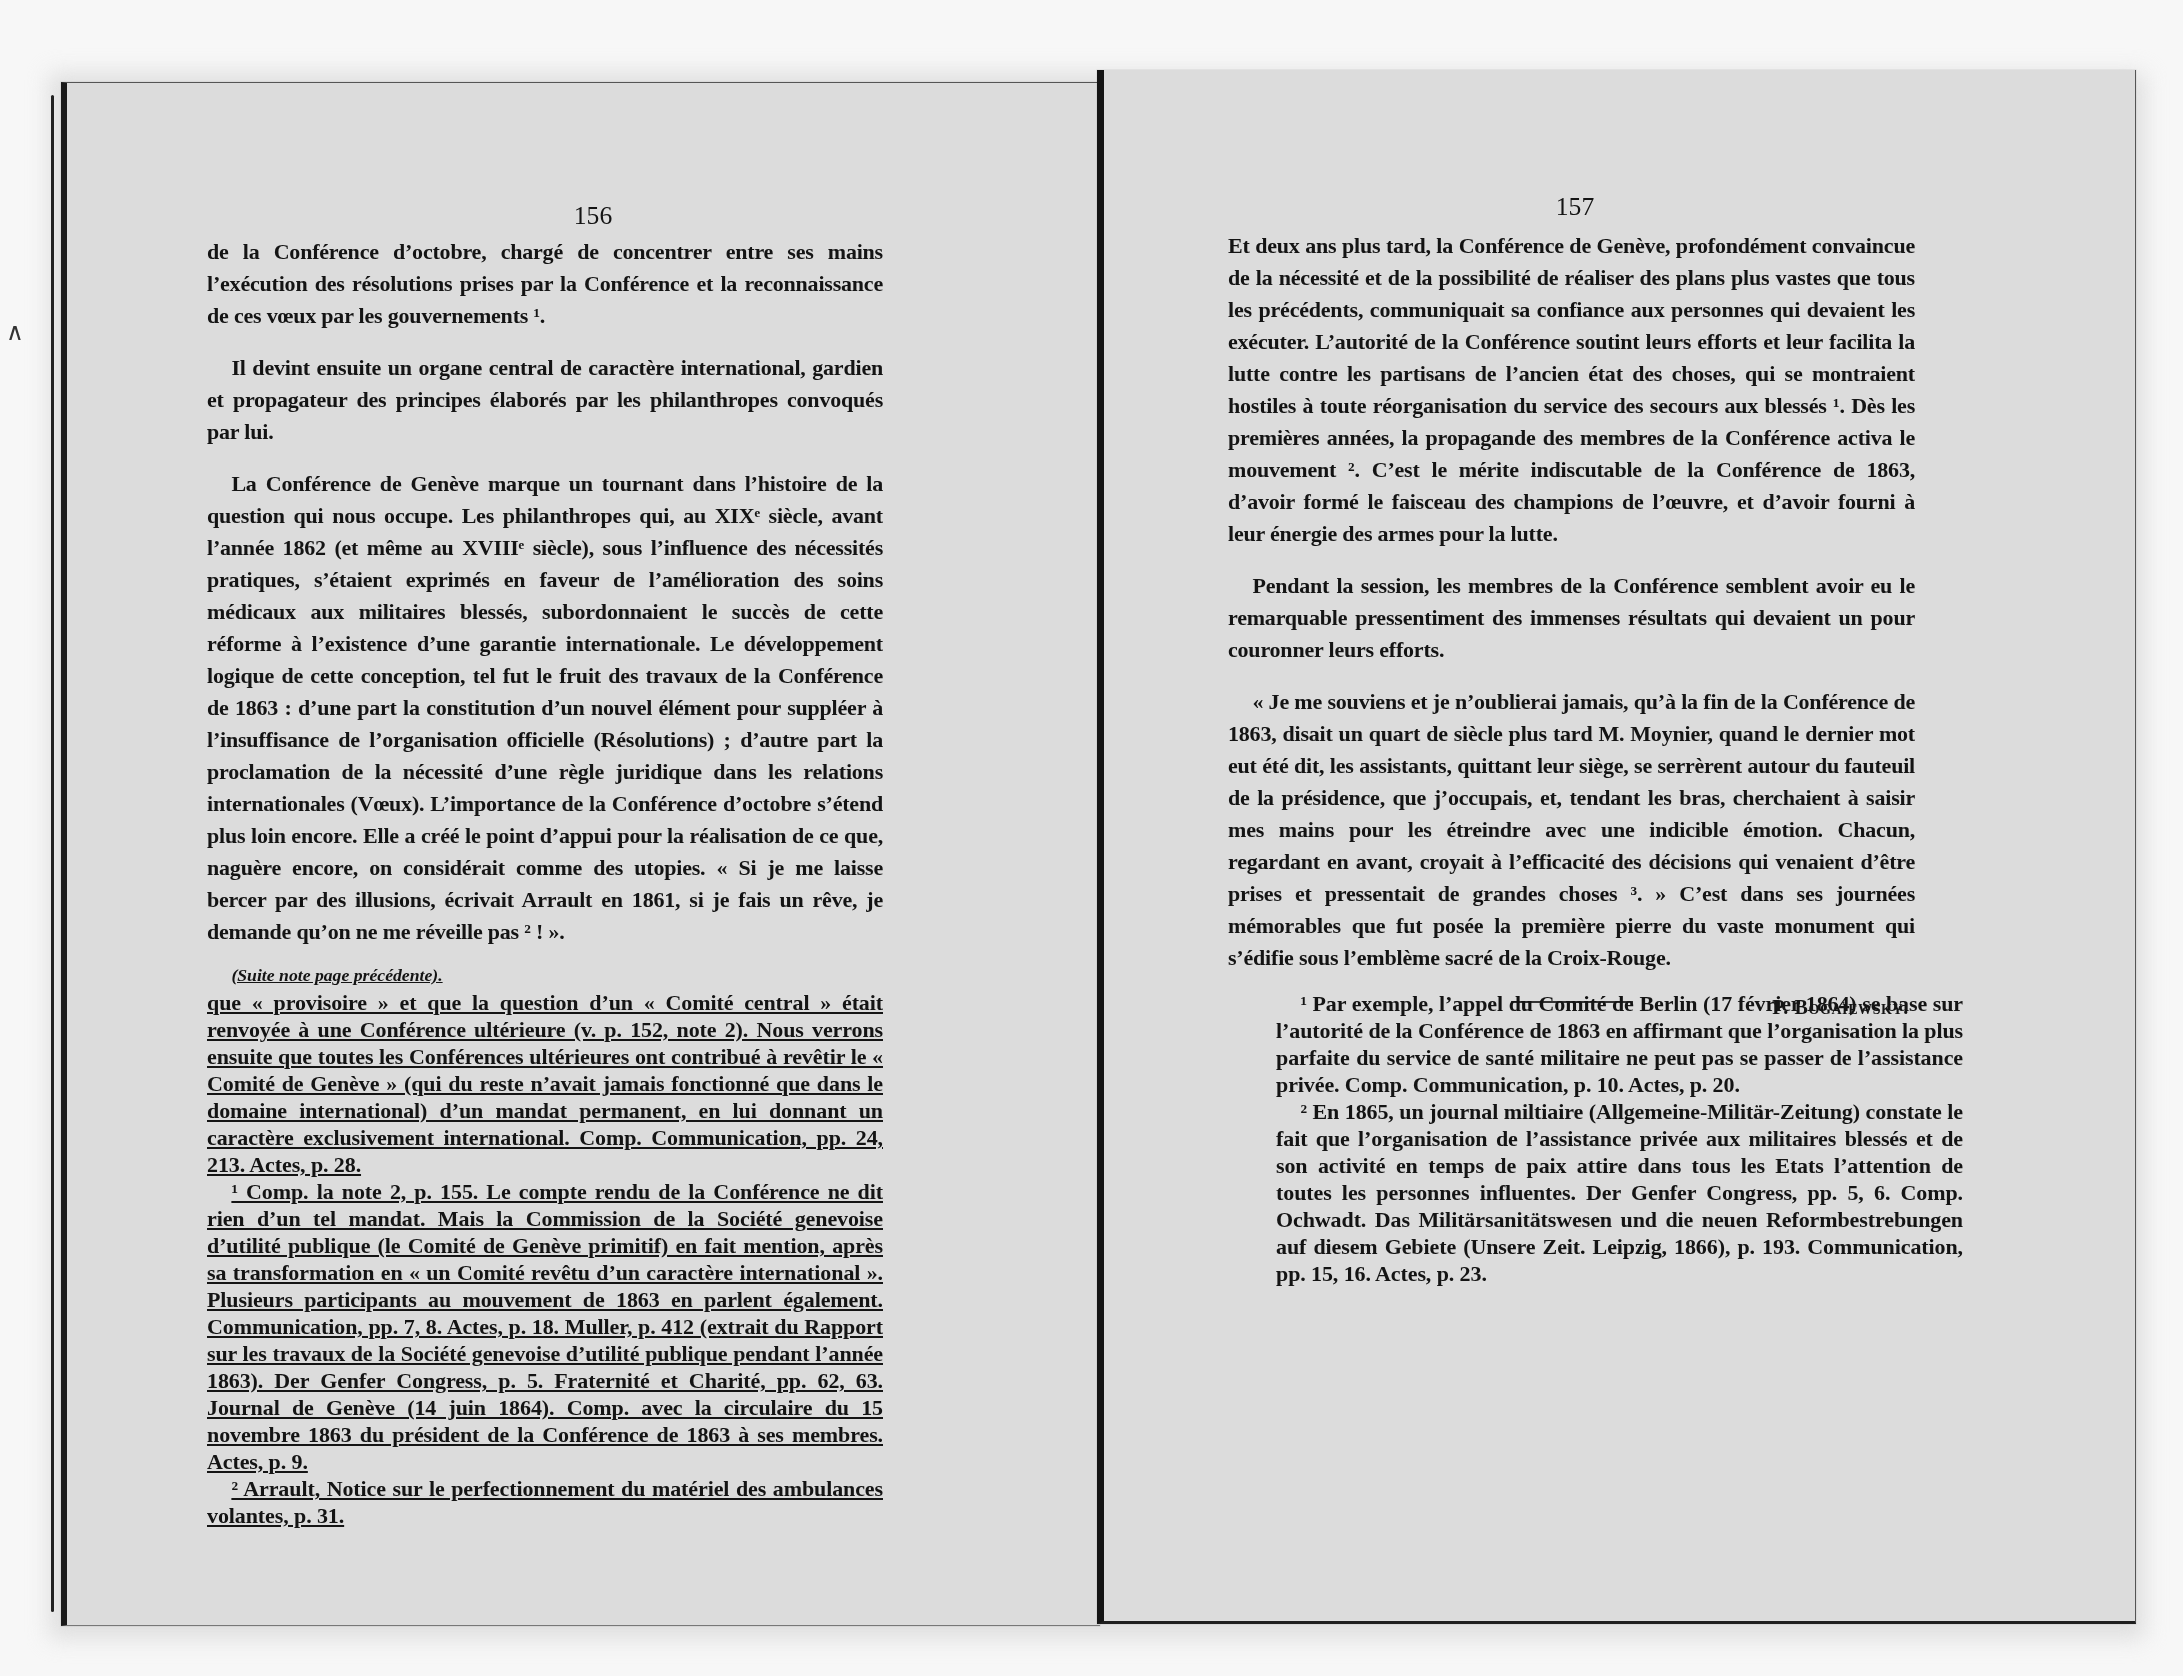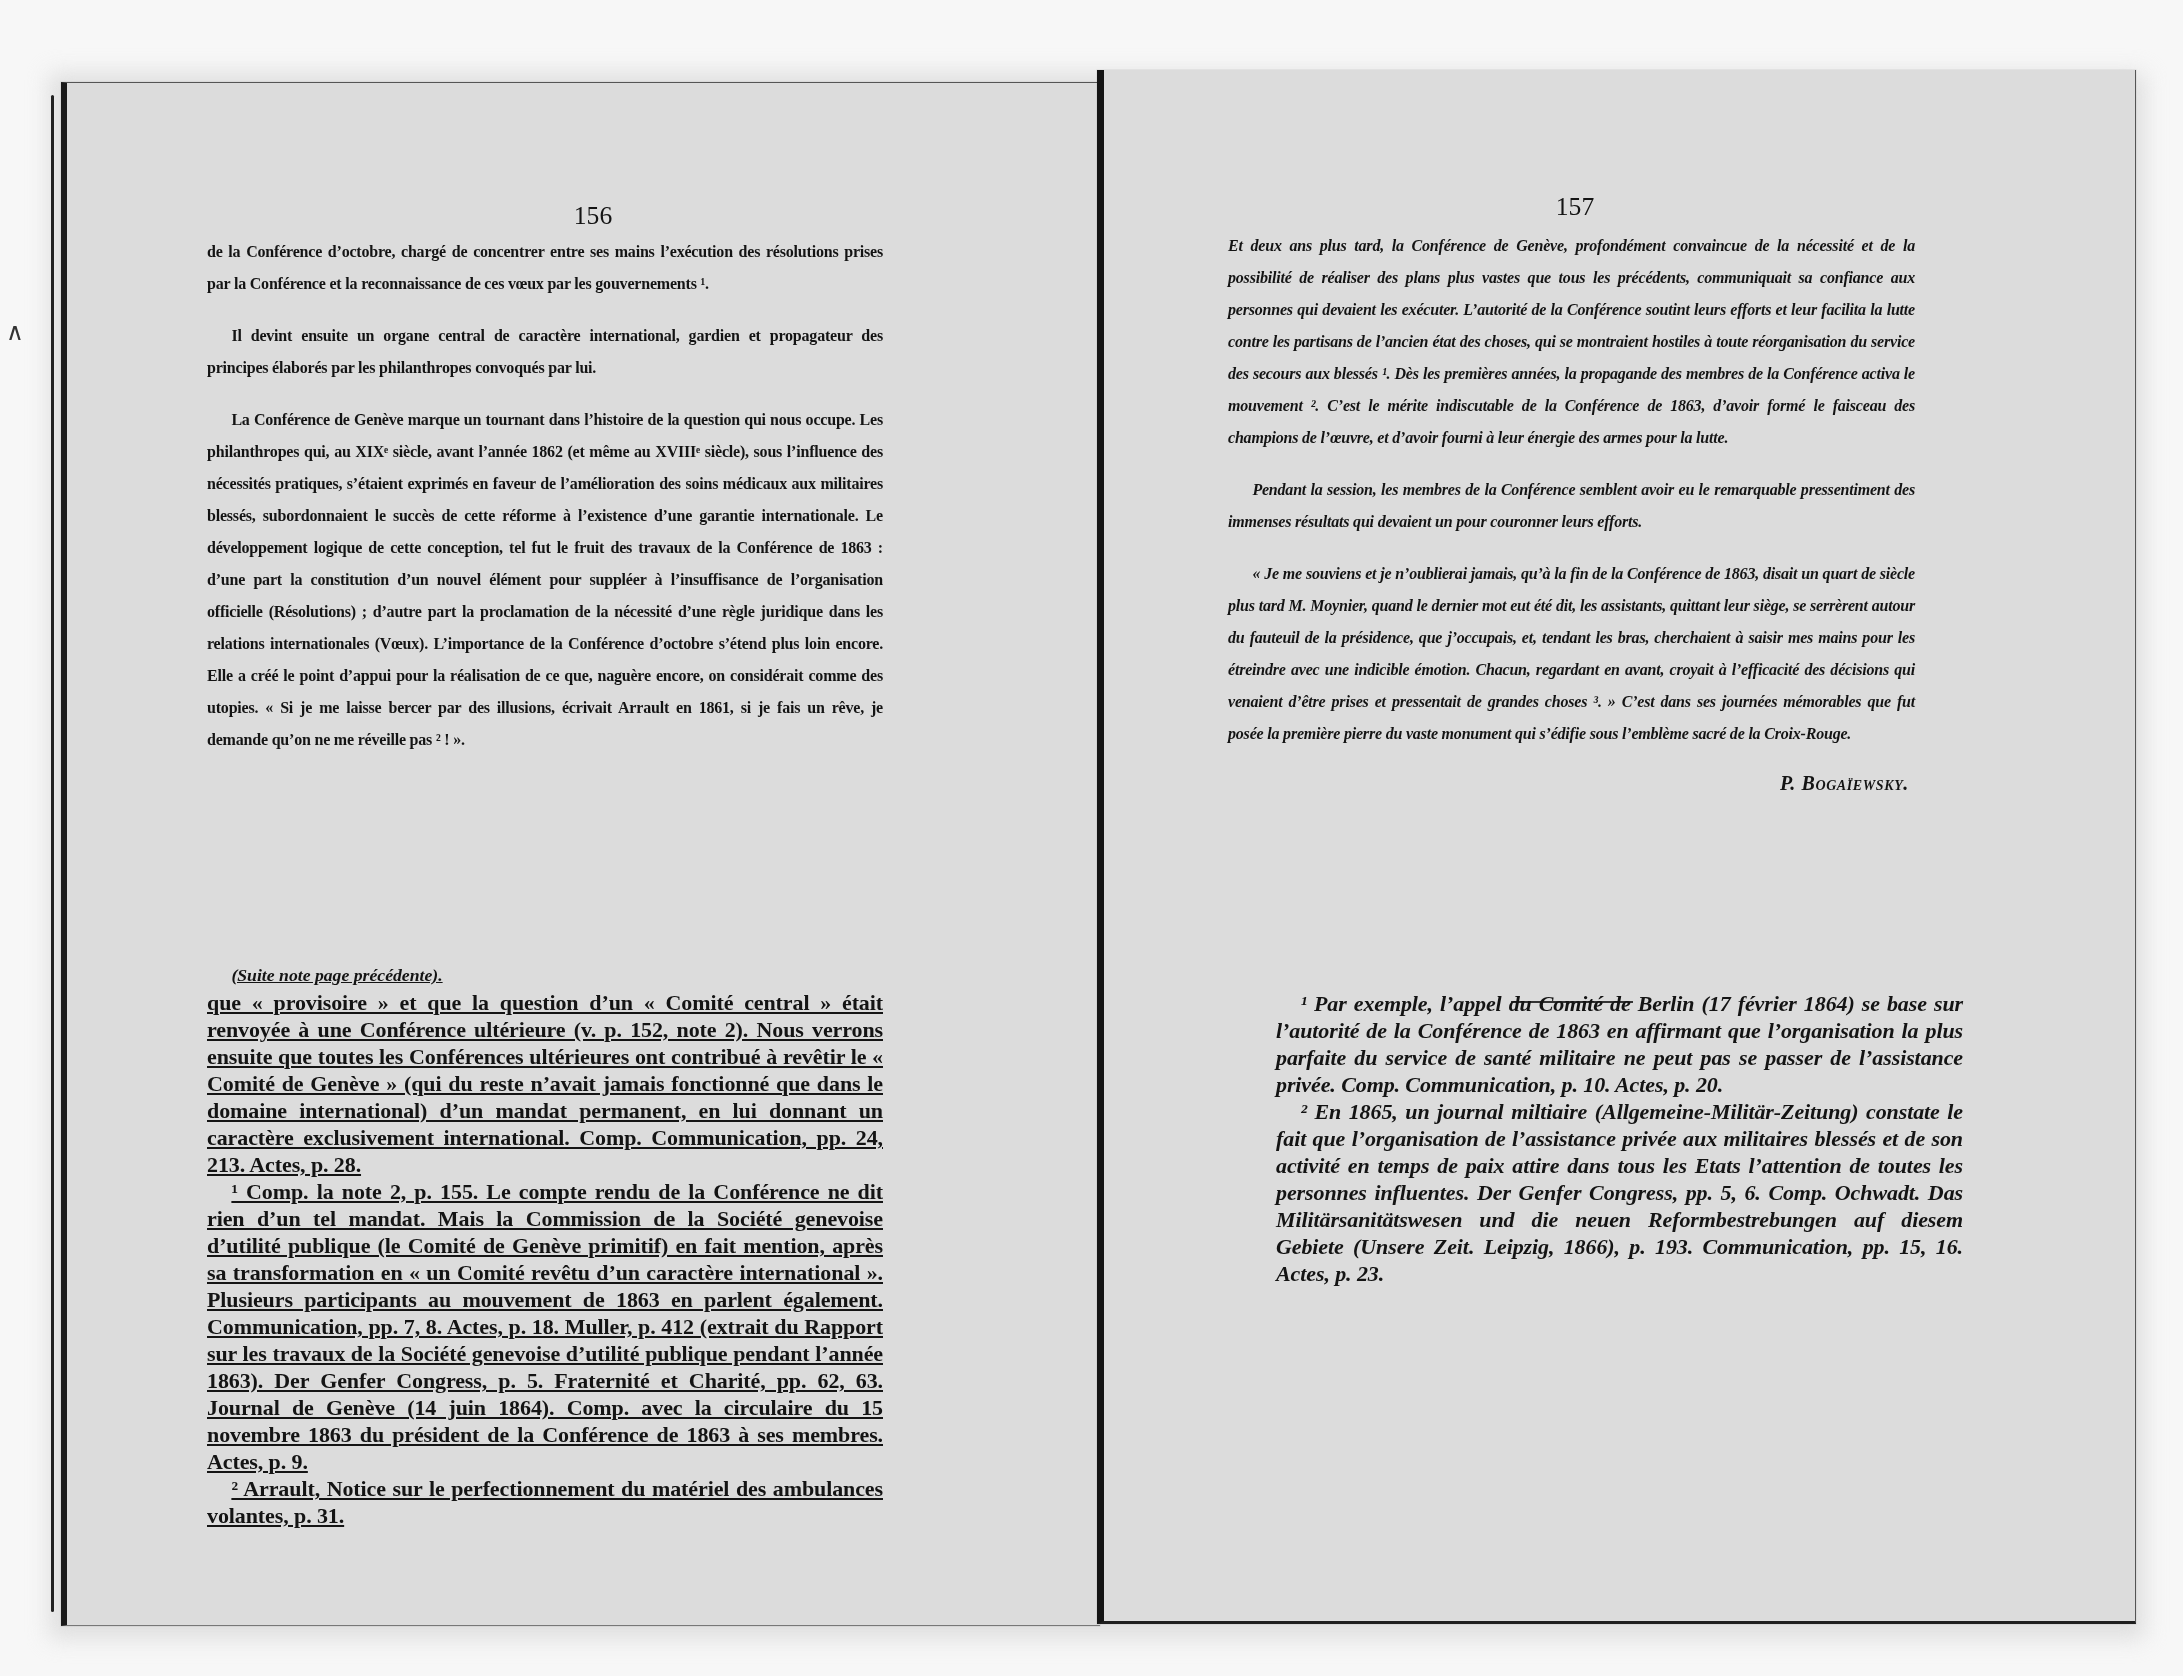--- a/index.html
+++ b/index.html
@@ -29,26 +29,26 @@
     left:1097px; top:70px; width:1031px; height:1551px;
     border-left:7.3px solid #141414; border-bottom:3px solid #1e1e1e;
     border-right:1.2px solid #555;
   }
   .mark {
     position:absolute; left:6.1px; top:317px; font-size:24.4px; color:#333;
     font-family:"DejaVu Sans",sans-serif;
   }
   .text-block { position:absolute; }
   .left-text  { left:207px;  width:676px; }
-  .right-text { left:1228px; width:687px;font-style:italic; }
+  .right-text { left:1228px; width:687px; }
   .folio {
     position:absolute; font-size:25.6px; text-align:center; width:122px;
   }
   .body-p {
-    font-size:16px; line-height:32px; text-align:justify; margin:0;
+    font-size:22px; line-height:32px; text-align:justify; margin:0;
     font-weight:bold; letter-spacing:-0.2px;
   }
   .body-p.indent { text-indent:24.4px;margin-top:20px; }
   .note-p {
     font-size:22px; line-height:27px; text-align:justify; margin:0;
     letter-spacing:-0.1px; font-weight:bold;
   }
   .note-p.indent { text-indent:24.4px; }
   .note-head { font-style:italic; font-size:17.7px; padding-left:24.4px; margin:0 0 0 0; line-height:27px; font-weight:bold;}
   .signature {

